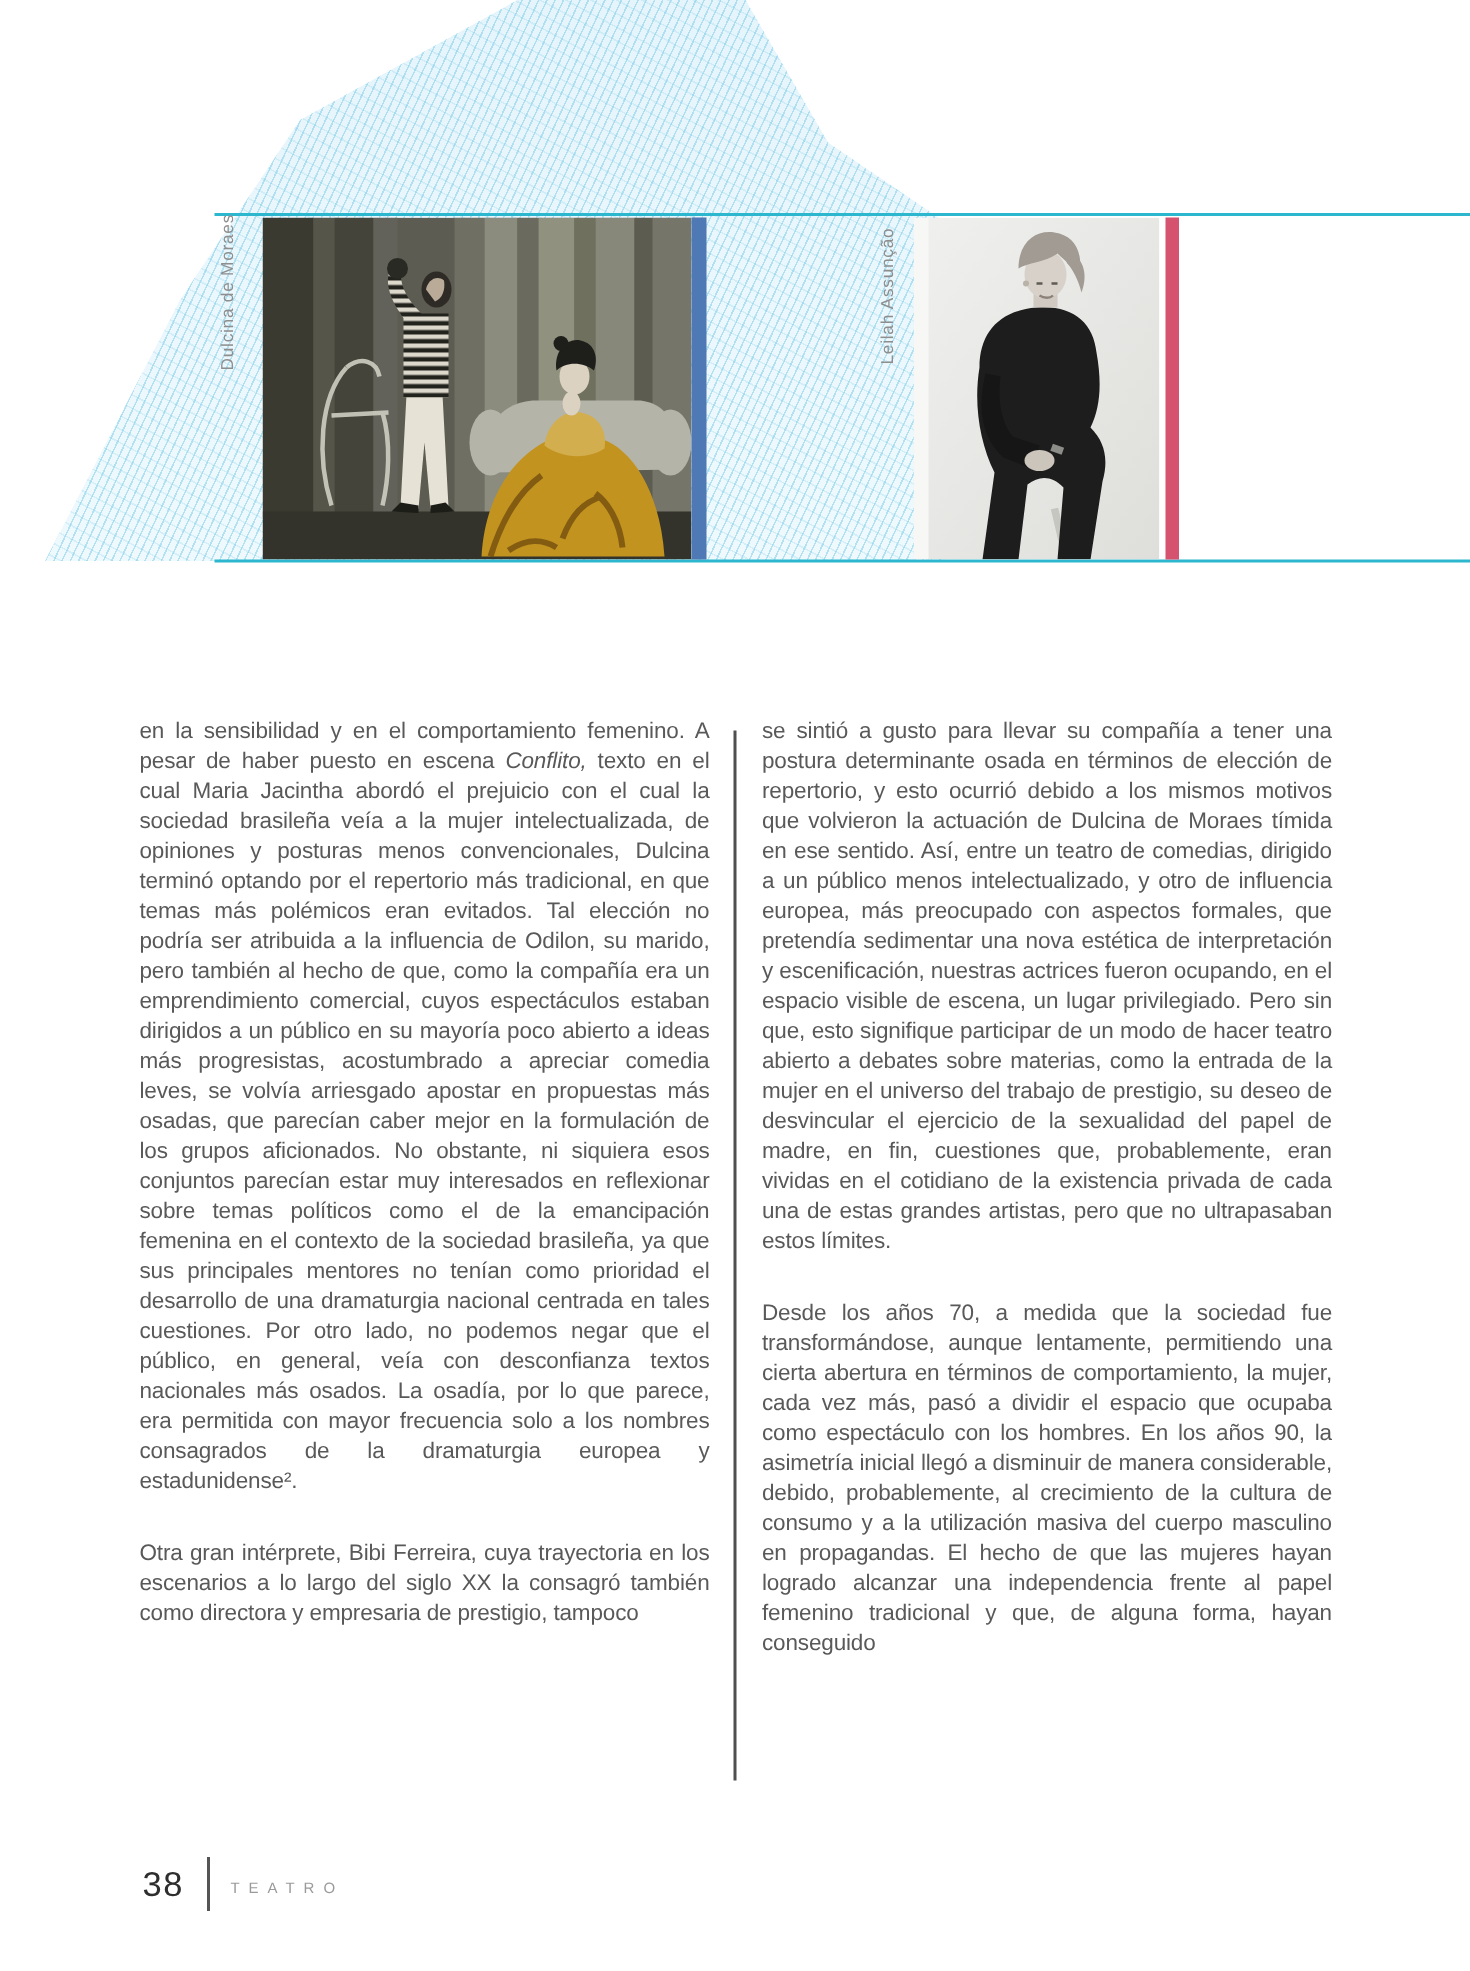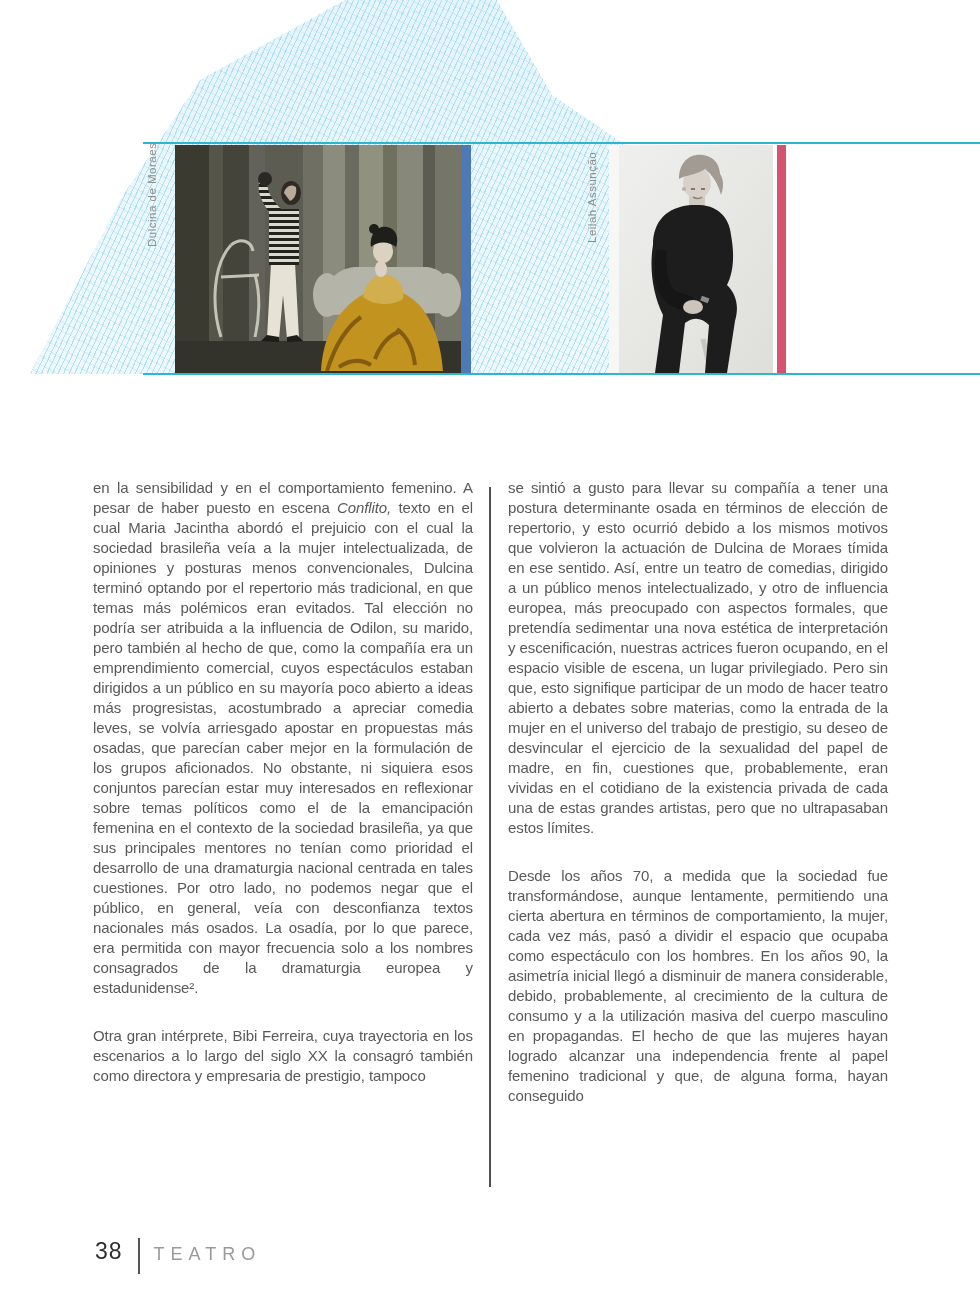--- a/index.html
+++ b/index.html
@@ -34,24 +34,24 @@
 
   
   .article{position:absolute;left:93px;top:478px;width:795px;display:flex;gap:35px;}
   .col{width:380px;}
   .col p{margin:0 0 28px 0;font-size:15px;line-height:20px;text-align:justify;
          color:#595959;letter-spacing:-0.1px;}
   .col p em{font-style:italic;}
   .col-divider{position:absolute;left:489px;top:487px;width:2px;height:700px;background:#4f4f4f;}
 
   
-  .footer{position:absolute;left:95px;top:1238px;display:flex;}
+  .footer{position:absolute;left:95px;top:1238px;display:flex;align-items:center;}
   .page-num{font-size:23px;color:#2e2e2e;letter-spacing:1px;}
   .footer-divider{width:2px;height:36px;background:#555;margin:0 14px 0 15px;}
-  .section-name{font-size:18px;color:#9a9a9a;letter-spacing:6px;margin-top:6px;}
+  .section-name{font-size:10px;color:#9a9a9a;letter-spacing:6px;margin-top:6px;}
 </style>
 </head>
 <body>
 
 <div class="page">
 
   <div class="sketch"></div>
 
   <div class="rule rule-top"></div>
   <div class="rule rule-bottom"></div>

